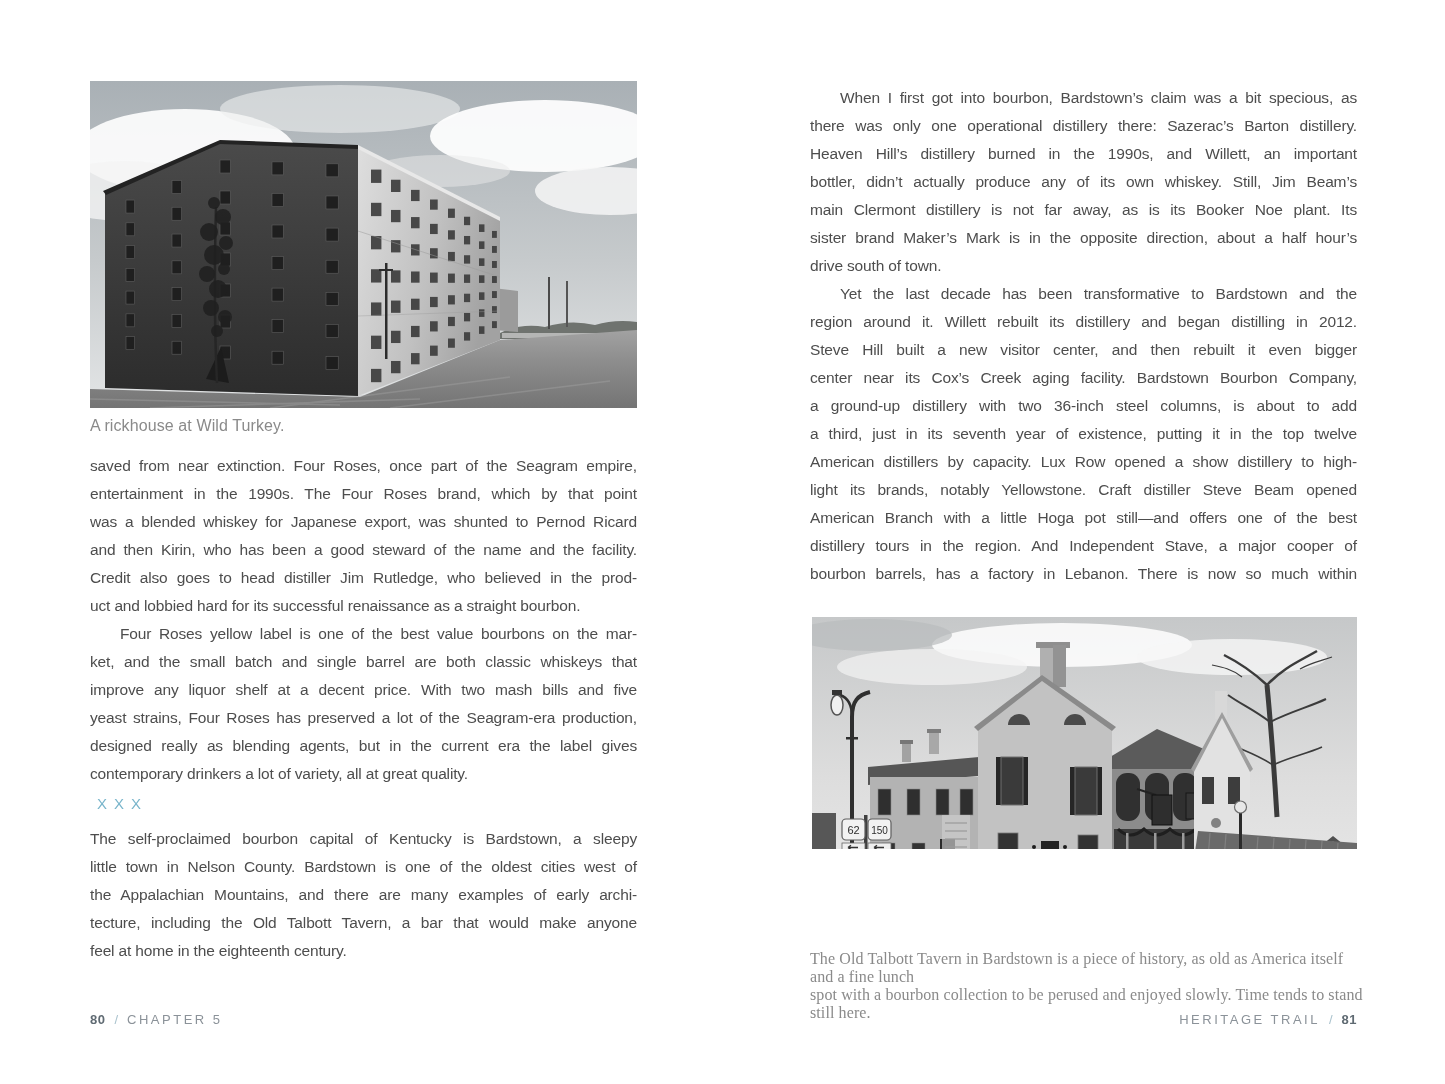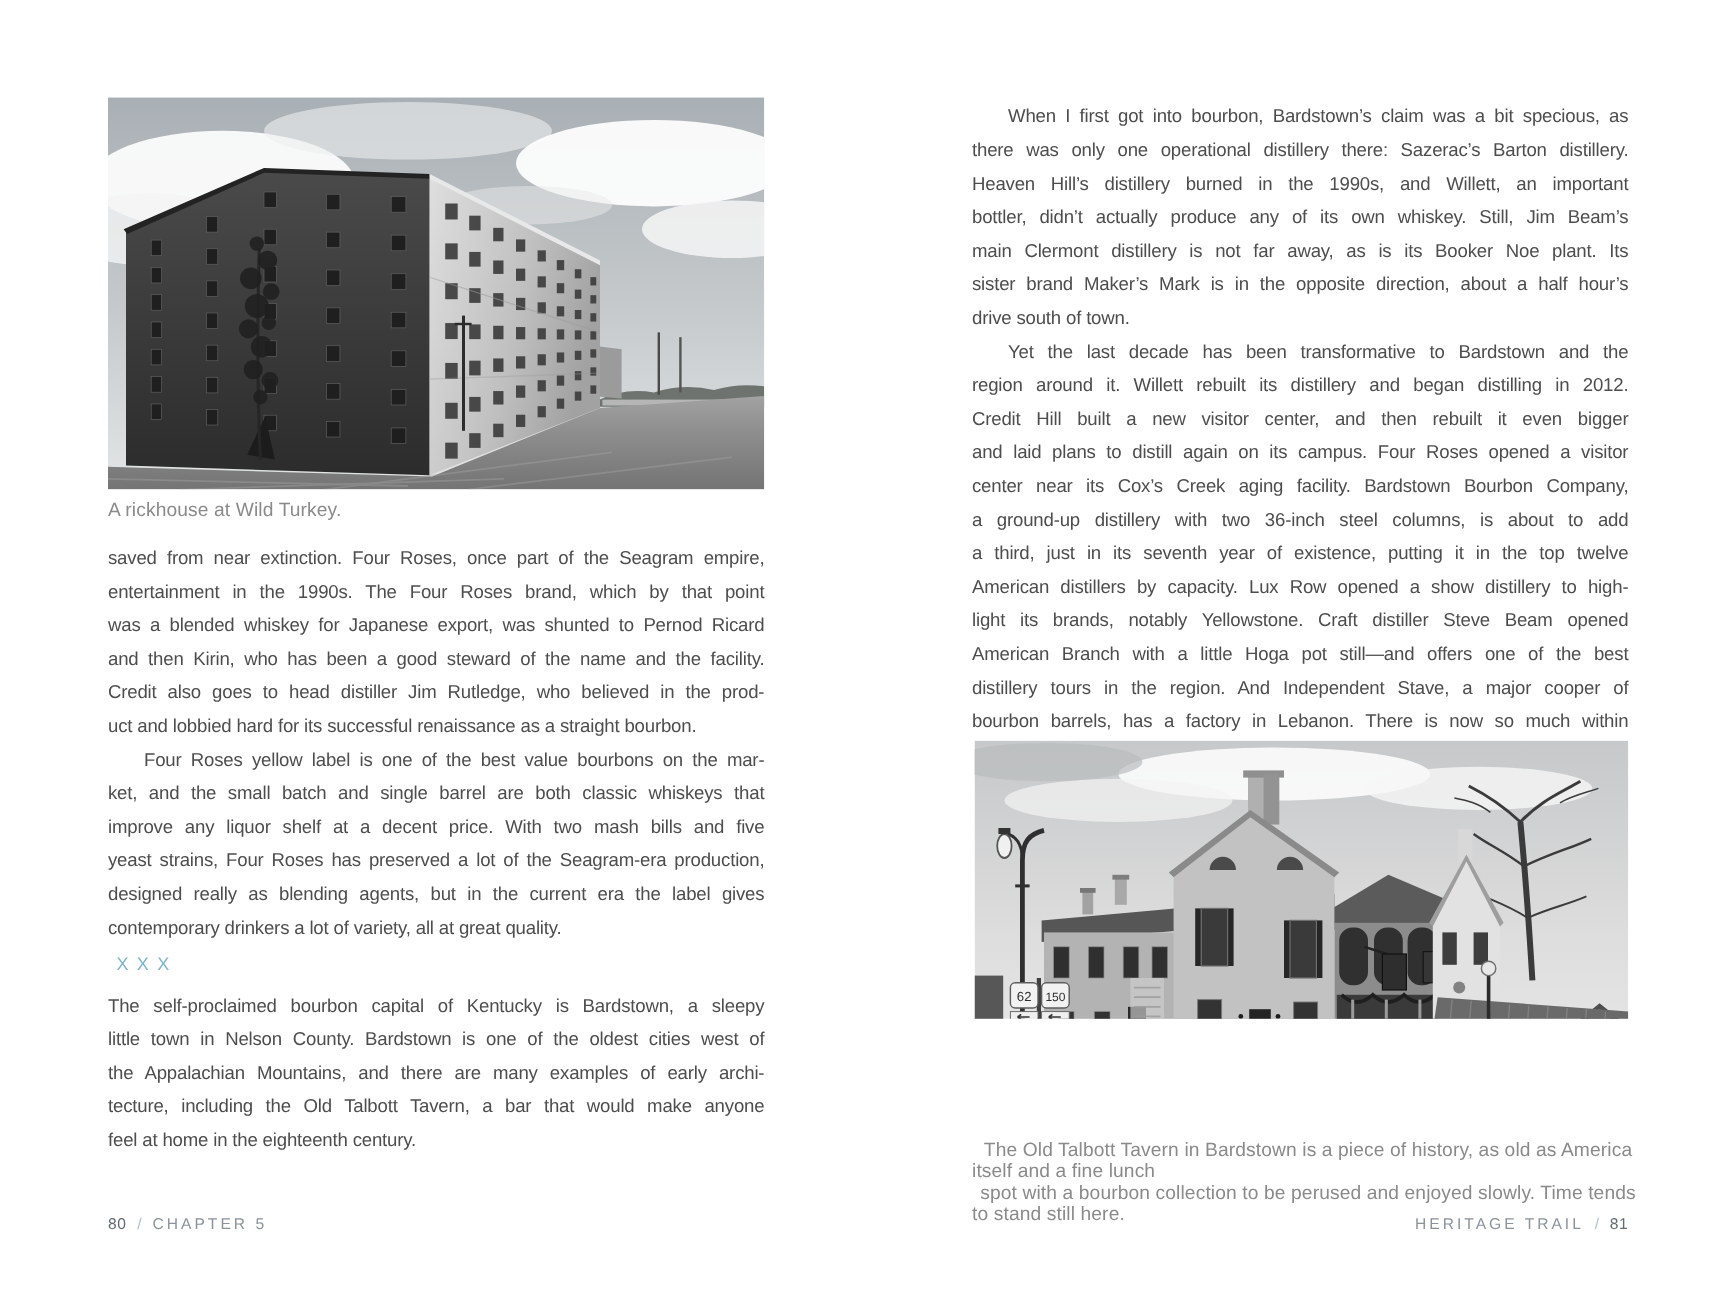--- a/index.html
+++ b/index.html
@@ -12,24 +12,24 @@
   .body-text{font-size:15.5px;line-height:28px;color:var(--body_text,#4d4d4d);letter-spacing:-0.15px;}
   .line{text-align:justify;text-align-last:justify;white-space:normal;}
   .line.last{text-align-last:left;}
   .para.indent .line:first-child{text-indent:30px;}
   .divider{
     color:var(--divider,#79b5cb);font-size:15px;font-weight:400;
     letter-spacing:7px;padding-left:7px;margin:6px 0 11px;line-height:20px;
   }
   
   .caption{font-size:16px;line-height:18px;color:var(--caption_text,#8a8a8a);letter-spacing:0.1px;}
-  .caption .line{text-align:center;text-align-last:left;}
+  .caption .line{text-align:left;text-align-last:left;font-family:Liberation Serif, serif;}
   
   .footer{font-size:13px;color:var(--footer_label,#8b9299);letter-spacing:2.5px;white-space:nowrap;}
-  .footer .num{color:var(--footer_number,#5f6a72);font-weight:400;letter-spacing:0.5px;}
+  .footer .num{color:var(--footer_number,#5f6a72);font-weight:700;letter-spacing:0.5px;}
   .footer .sep{color:var(--footer_separator,#a9c2cd);margin:0 9px;font-weight:400;letter-spacing:0;}
   .photo{position:absolute;overflow:hidden;}
   .photo svg{display:block;}
 </style>
 </head>
 <body>
 
 <div class="abs photo" style="left:90px;top:81px;width:547px;height:327px;">
   <svg viewBox="0 0 547 327" width="547" height="327">
     <defs>
@@ -244,22 +244,21 @@
       <div class="line">there was only one operational distillery there: Sazerac’s Barton distillery.</div>
       <div class="line">Heaven Hill’s distillery burned in the 1990s, and Willett, an important</div>
       <div class="line">bottler, didn’t actually produce any of its own whiskey. Still, Jim Beam’s</div>
       <div class="line">main Clermont distillery is not far away, as is its Booker Noe plant. Its</div>
       <div class="line">sister brand Maker’s Mark is in the opposite direction, about a half hour’s</div>
       <div class="line last">drive south of town.</div>
     </div>
   <div class="para indent">
       <div class="line">Yet the last decade has been transformative to Bardstown and the</div>
       <div class="line">region around it. Willett rebuilt its distillery and began distilling in 2012.</div>
-      <div class="line">Credit Hill built a new visitor center, and then rebuilt it even bigger</div>
-      <div class="line">and laid plans to distill again on its campus. Four Roses opened a visitor</div>
+      <div class="line">Steve Hill built a new visitor center, and then rebuilt it even bigger</div>
       <div class="line">center near its Cox’s Creek aging facility. Bardstown Bourbon Company,</div>
       <div class="line">a ground-up distillery with two 36-inch steel columns, is about to add</div>
       <div class="line">a third, just in its seventh year of existence, putting it in the top twelve</div>
       <div class="line">American distillers by capacity. Lux Row opened a show distillery to high-</div>
       <div class="line">light its brands, notably Yellowstone. Craft distiller Steve Beam opened</div>
       <div class="line">American Branch with a little Hoga pot still—and offers one of the best</div>
       <div class="line">distillery tours in the region. And Independent Stave, a major cooper of</div>
       <div class="line">bourbon barrels, has a factory in Lebanon. There is now so much within</div>
     </div>
 </div>

